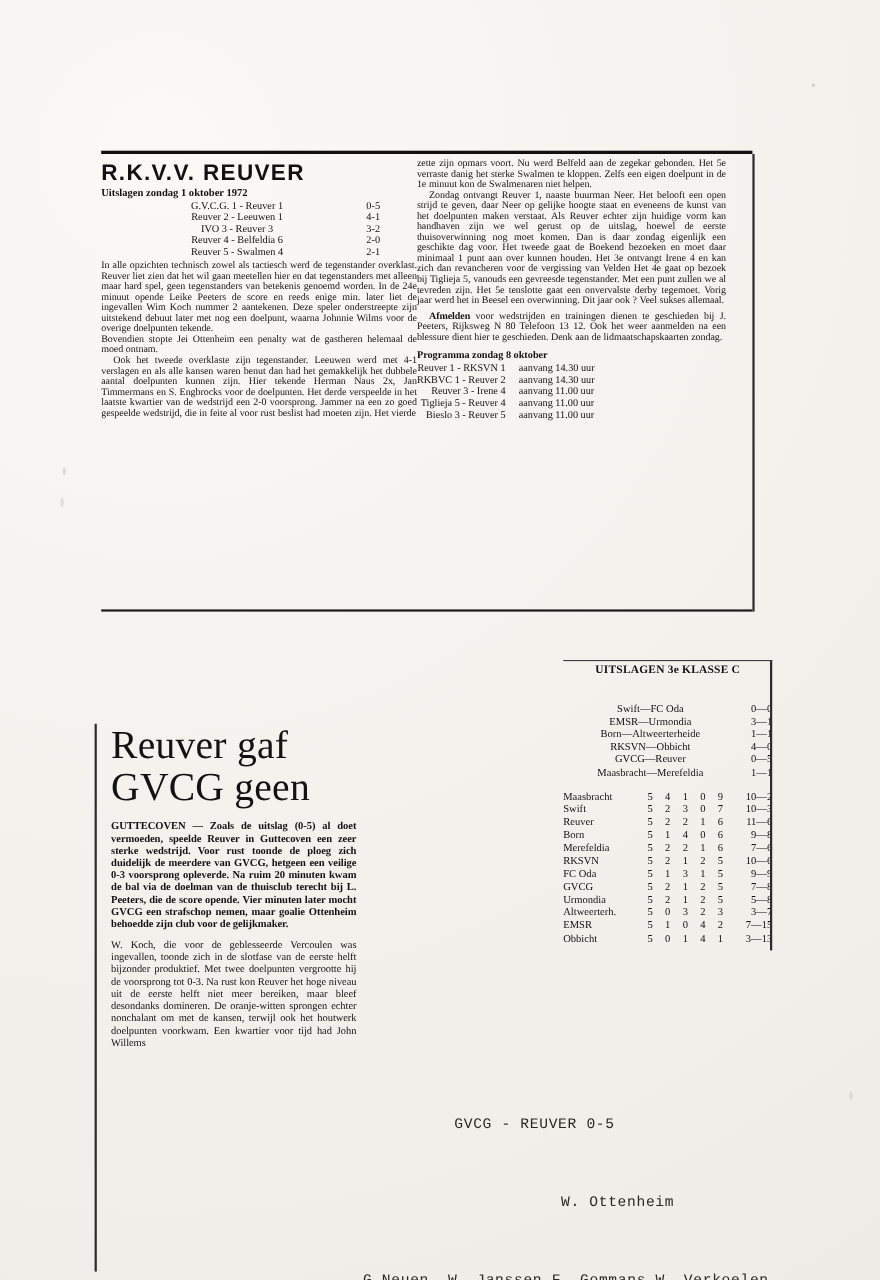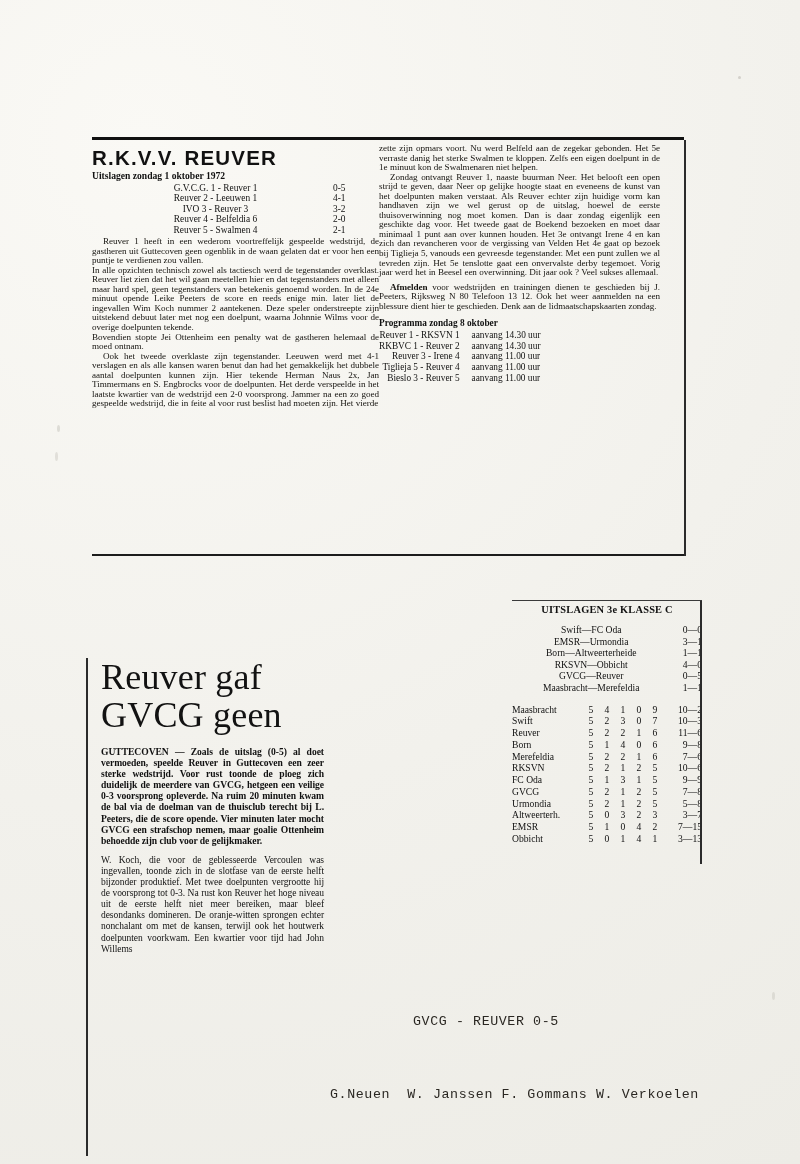--- a/index.html
+++ b/index.html
@@ -91,21 +91,21 @@
   }
   .body2 p{margin:0;}
 
   
   .stand-title{
     font-family:"Liberation Serif", serif;
     font-weight:bold;
     font-size:10.4px;
     letter-spacing:.2px;
     text-align:center;
-    margin-bottom:9px;
+    margin-bottom:24px;
   }
   table.res2{border-collapse:collapse;width:100%;}
   table.res2 td{font-size:9.6px;line-height:11.6px;padding:0;white-space:nowrap;}
   table.res2 td.sc{text-align:right;}
   table.res2 td.nm{text-align:center;}
 
   table.tbl{border-collapse:collapse;width:100%;}
   table.tbl td{font-size:9.6px;line-height:11.75px;padding:0;white-space:nowrap;}
   table.tbl td.team{text-align:left;padding-right:4px;}
   table.tbl td.n{text-align:center;width:16px;}
@@ -163,21 +163,20 @@
               </tr>
               <tr>
                 <td class="match">Reuver 5 - Swalmen 4</td>
                 <td class="score">2-1</td>
               </tr>
             </tbody>
           </table>
         </div>
 
         <div class="col" style="margin-top:2px;">
-          <p class="ind">Reuver 1 heeft in een wederom voortreffelijk gespeelde wedstrijd, de gastheren uit Guttecoven geen ogenblik in de waan gelaten dat er voor hen een puntje te verdienen zou vallen.</p>
           <p>In alle opzichten technisch zowel als tactiesch werd de tegenstander overklast. Reuver liet zien dat het wil gaan meetellen hier en dat tegenstanders met alleen maar hard spel, geen tegenstanders van betekenis genoemd worden. In de 24e minuut opende Leike Peeters de score en reeds enige min. later liet de ingevallen Wim Koch nummer 2 aantekenen. Deze speler onderstreepte zijn uitstekend debuut later met nog een doelpunt, waarna Johnnie Wilms voor de overige doelpunten tekende.</p>
           <p>Bovendien stopte Jei Ottenheim een penalty wat de gastheren helemaal de moed ontnam.</p>
           <p class="ind">Ook het tweede overklaste zijn tegenstander. Leeuwen werd met 4-1 verslagen en als alle kansen waren benut dan had het gemakkelijk het dubbele aantal doelpunten kunnen zijn. Hier tekende Herman Naus 2x, Jan Timmermans en S. Engbrocks voor de doelpunten. Het derde verspeelde in het laatste kwartier van de wedstrijd een 2-0 voorsprong. Jammer na een zo goed gespeelde wedstrijd, die in feite al voor rust beslist had moeten zijn. Het vierde</p>
         </div>
       </div>
 
       <div style="width:281px;">
         <div class="col">
           <p>zette zijn opmars voort. Nu werd Belfeld aan de zegekar gebonden. Het 5e verraste danig het sterke Swalmen te kloppen. Zelfs een eigen doelpunt in de 1e minuut kon de Swalmenaren niet helpen.</p>
           <p class="ind">Zondag ontvangt Reuver 1, naaste buurman Neer. Het belooft een open strijd te geven, daar Neer op gelijke hoogte staat en eveneens de kunst van het doelpunten maken verstaat. Als Reuver echter zijn huidige vorm kan handhaven zijn we wel gerust op de uitslag, hoewel de eerste thuisoverwinning nog moet komen. Dan is daar zondag eigenlijk een geschikte dag voor. Het tweede gaat de Boekend bezoeken en moet daar minimaal 1 punt aan over kunnen houden. Het 3e ontvangt Irene 4 en kan zich dan revancheren voor de vergissing van Velden Het 4e gaat op bezoek bij Tiglieja 5, vanouds een gevreesde tegenstander. Met een punt zullen we al tevreden zijn. Het 5e tenslotte gaat een onvervalste derby tegemoet. Vorig jaar werd het in Beesel een overwinning. Dit jaar ook ? Veel sukses allemaal.</p>
@@ -385,20 +384,21 @@
           <td class="n">4</td>
           <td class="n">1</td>
           <td class="g">3—13</td>
         </tr>
       </tbody>
     </table>
   </div>
 
   <div class="typed" style="position:absolute;left:330px;top:962px;width:460px;">
     <div style="padding-left:83px;">GVCG - REUVER 0-5</div>
+    <div style="padding-left:180px;line-height:21px;">W. Ottenheim</div>
     <div style="padding-left:0px;line-height:26px;">G.Neuen  W. Janssen F. Gommans W. Verkoelen</div>
     
     
     
     
   </div>
 
 </div>
 
 </body></html>

